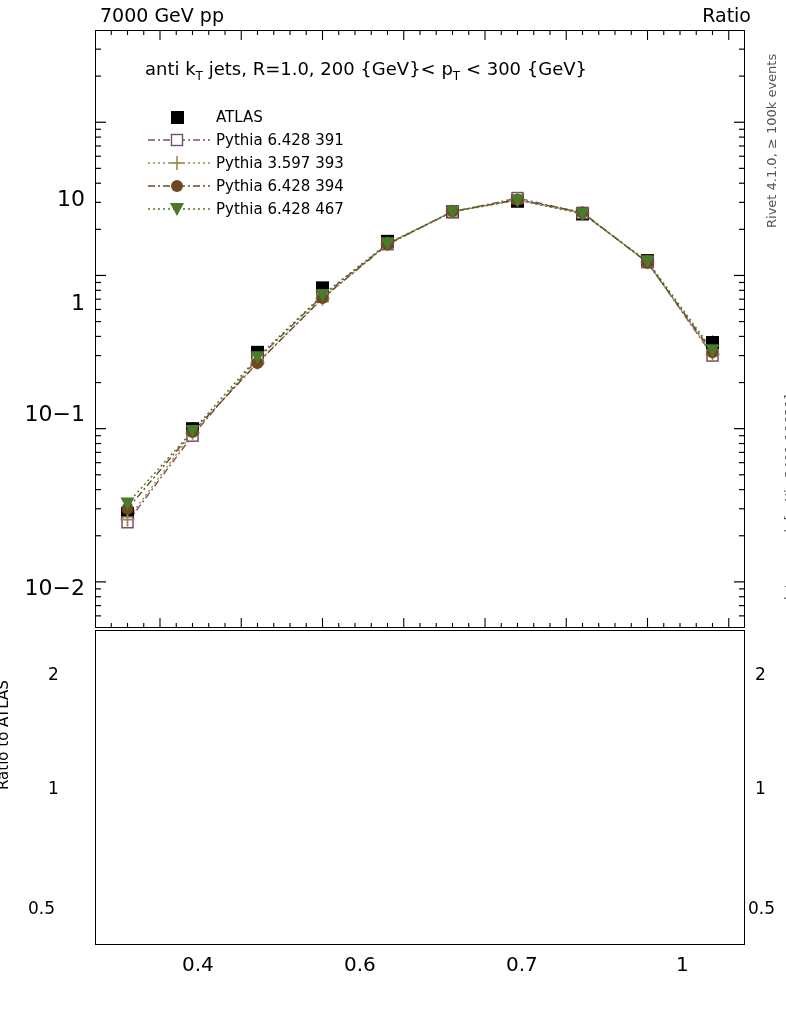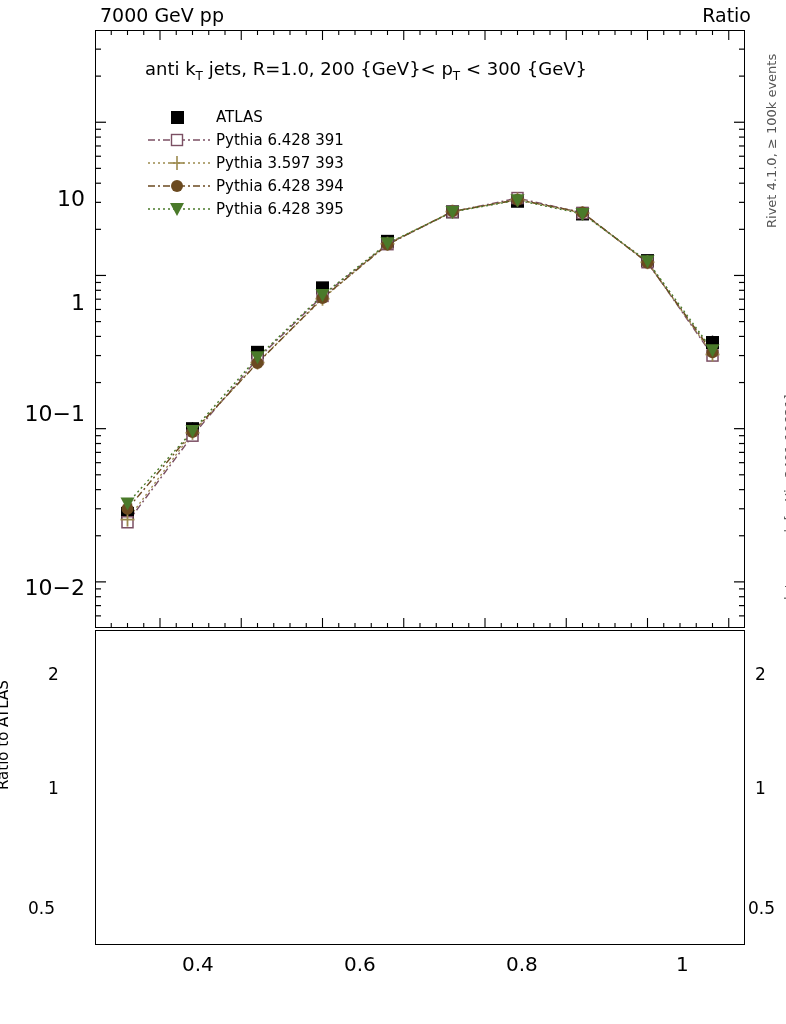--- a/index.html
+++ b/index.html
@@ -103,21 +103,21 @@
       </div>
       <div class="leg-label txt">Pythia 6.428 394</div>
     </div>
     <div class="leg-row">
       <div class="leg-mark">
         <svg width="62" height="18">
           <line x1="0" y1="9" x2="62" y2="9" stroke="#4a7a2a" stroke-width="1.4" stroke-dasharray="2,3"></line>
           <polygon points="22,3 36,3 29,16" fill="#4a7a2a"></polygon>
         </svg>
       </div>
-      <div class="leg-label txt">Pythia 6.428 395</div>
+      <div class="leg-label txt">Pythia 6.428 467</div>
     </div>
   </div>
 
   <svg class="abs" id="main-svg" style="left:95px;top:30px;" width="650" height="598">
       <line x1="0" y1="598" x2="6" y2="598" stroke="#000" stroke-width="1.2"></line>
       <line x1="650" y1="598" x2="644" y2="598" stroke="#000" stroke-width="1.2"></line>
       <line x1="0" y1="585.8684874562751" x2="6" y2="585.8684874562751" stroke="#000" stroke-width="1.2"></line>
       <line x1="650" y1="585.8684874562751" x2="644" y2="585.8684874562751" stroke="#000" stroke-width="1.2"></line>
       <line x1="0" y1="575.6114397498346" x2="6" y2="575.6114397498346" stroke="#000" stroke-width="1.2"></line>
       <line x1="650" y1="575.6114397498346" x2="644" y2="575.6114397498346" stroke="#000" stroke-width="1.2"></line>
@@ -542,16 +542,16 @@
   <div class="rylab txt" style="left:48px;top:664px;">2</div>
   <div class="rylab txt" style="left:48px;top:778px;">1</div>
   <div class="rylab txt" style="left:28px;top:898px;">0.5</div>
 
   <div class="rylab txt" style="left:755px;top:664px;">2</div>
   <div class="rylab txt" style="left:755px;top:778px;">1</div>
   <div class="rylab txt" style="left:748px;top:898px;">0.5</div>
 
   <div class="xlab txt" style="left:182px;top:952px;">0.4</div>
   <div class="xlab txt" style="left:344px;top:952px;">0.6</div>
-  <div class="xlab txt" style="left:506px;top:952px;">0.8</div>
+  <div class="xlab txt" style="left:506px;top:952px;">0.7</div>
   <div class="xlab txt" style="left:676px;top:952px;">1</div>
 
 </div>
 
 </body></html>

